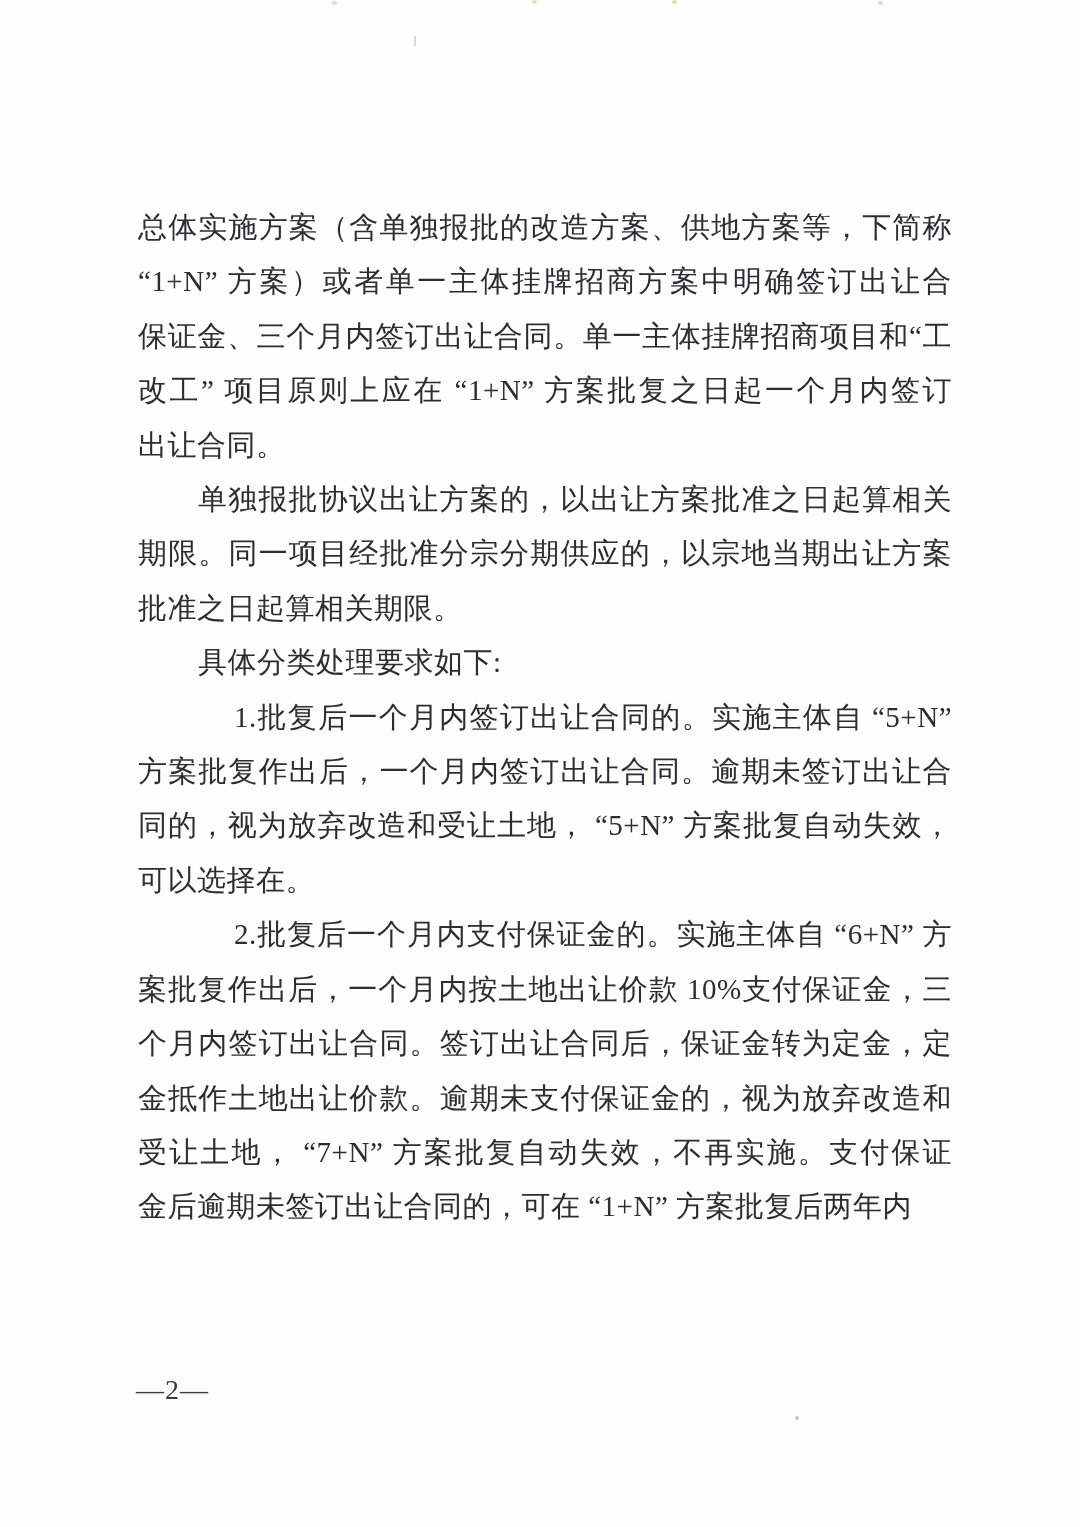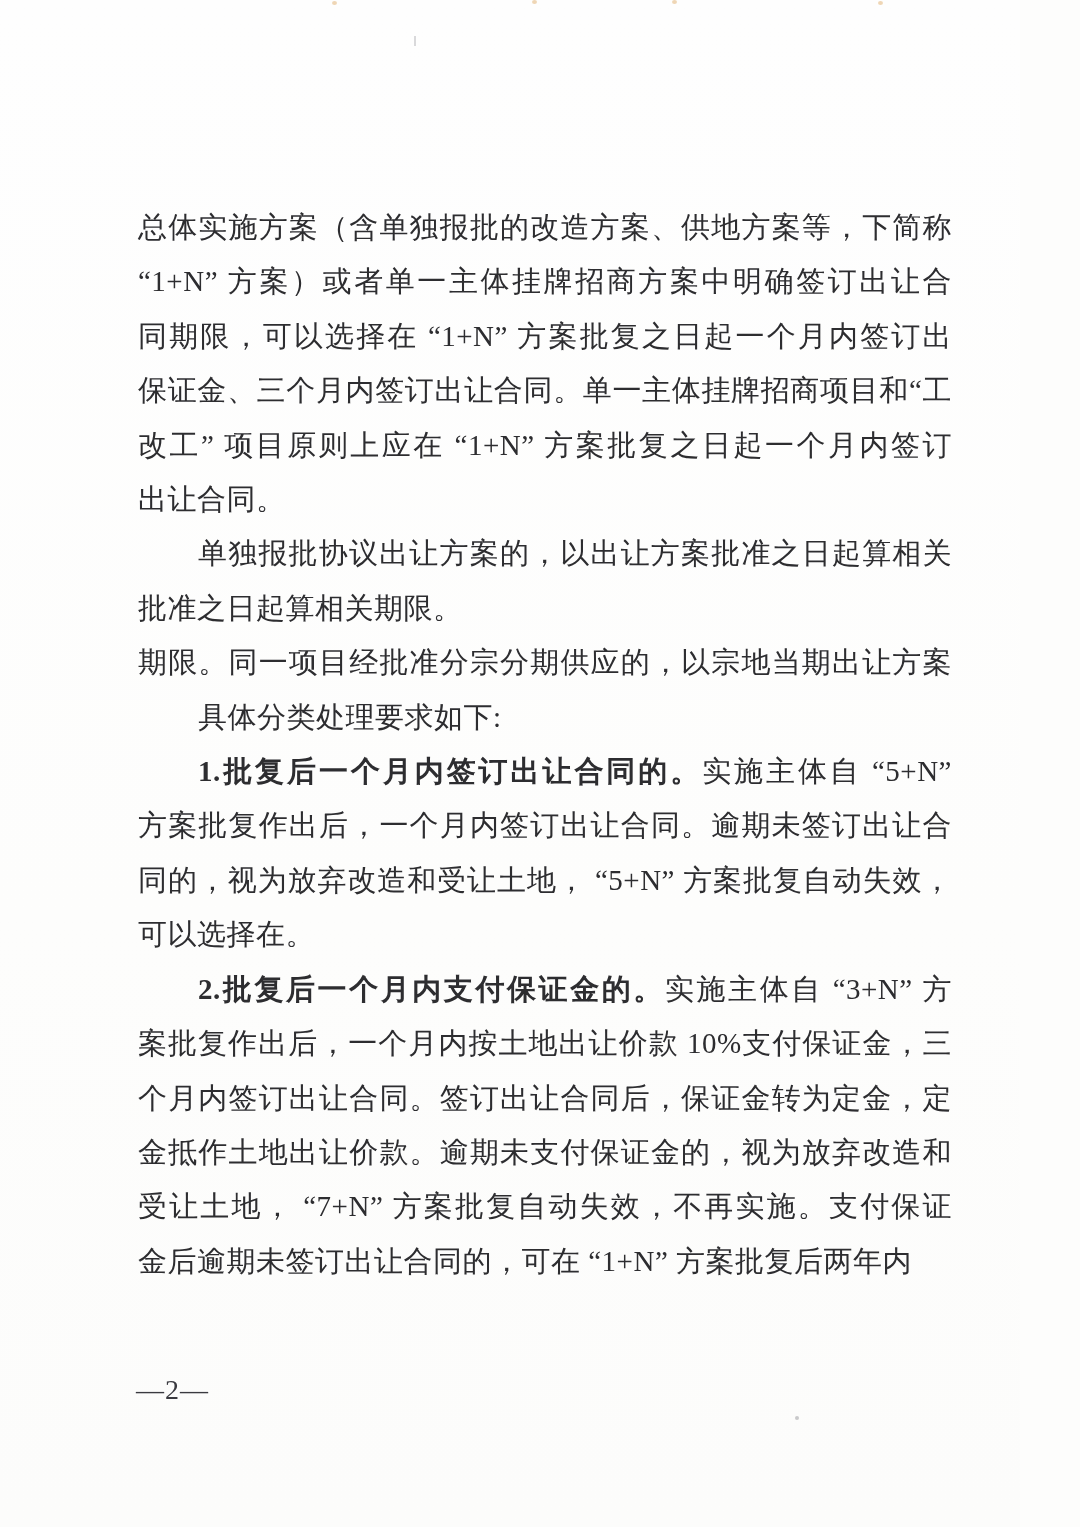--- a/index.html
+++ b/index.html
@@ -39,21 +39,22 @@
     text-align: justify;
     white-space: normal;
   }
   .line.fill {
     text-align-last: justify;
   }
   .line.indent {
     text-indent: 60px;
   }
   .bold {
-    font-weight: bold;
+    font-weight: normal;
+    margin-left: 36px;
   }
   .pagenum {
     position: absolute;
     left: 136px;
     top: 1374px;
     font-size: 28px;
     color: #3a3a40;
     letter-spacing: 1px;
   }
   .speck {
@@ -81,45 +82,44 @@
   <div class="speck warm" style="left:672px; top:0px;"></div>
   <div class="speck warm" style="left:878px; top:1px;"></div>
   <div class="tick" style="left:414px; top:36px;"></div>
   <div class="speck gray" style="left:795px; top:1416px;"></div>
 
   <div class="textblock">
 
     <div class="para">
       <div class="line fill">总体实施方案（含单独报批的改造方案、供地方案等，下简称</div>
       <div class="line fill">“1+N” 方案）或者单一主体挂牌招商方案中明确签订出让合</div>
-      <div class="line fill">同期限，可以选择在 “1+N” 方案批复之日起一个月内签订出</div>
       <div class="line fill">保证金、三个月内签订出让合同。单一主体挂牌招商项目和“工</div>
       <div class="line fill">改工” 项目原则上应在 “1+N” 方案批复之日起一个月内签订</div>
       <div class="line">出让合同。</div>
     </div>
 
     <div class="para">
       <div class="line fill indent">单独报批协议出让方案的，以出让方案批准之日起算相关</div>
+      <div class="line fill">期限。同一项目经批准分宗分期供应的，以宗地当期出让方案</div>
       <div class="line">批准之日起算相关期限。</div>
-      <div class="line fill">期限。同一项目经批准分宗分期供应的，以宗地当期出让方案</div>
     </div>
 
     <div class="para">
       <div class="line indent">具体分类处理要求如下:</div>
     </div>
 
     <div class="para">
       <div class="line fill indent"><span class="bold">1.批复后一个月内签订出让合同的。</span><span>实施主体自 “5+N”</span></div>
       <div class="line fill">方案批复作出后，一个月内签订出让合同。逾期未签订出让合</div>
       <div class="line fill">同的，视为放弃改造和受让土地， “5+N” 方案批复自动失效，</div>
       <div class="line">可以选择在。</div>
     </div>
 
     <div class="para">
-      <div class="line fill indent"><span class="bold">2.批复后一个月内支付保证金的。</span><span>实施主体自 “3+N” 方</span></div>
+      <div class="line fill indent"><span class="bold">2.批复后一个月内支付保证金的。</span><span>实施主体自 “6+N” 方</span></div>
       <div class="line fill">案批复作出后，一个月内按土地出让价款 10%支付保证金，三</div>
       <div class="line fill">个月内签订出让合同。签订出让合同后，保证金转为定金，定</div>
       <div class="line fill">金抵作土地出让价款。逾期未支付保证金的，视为放弃改造和</div>
       <div class="line fill">受让土地， “7+N” 方案批复自动失效，不再实施。支付保证</div>
       <div class="line">金后逾期未签订出让合同的，可在 “1+N” 方案批复后两年内</div>
     </div>
 
   </div>
 
   <div class="pagenum">—2—</div>

